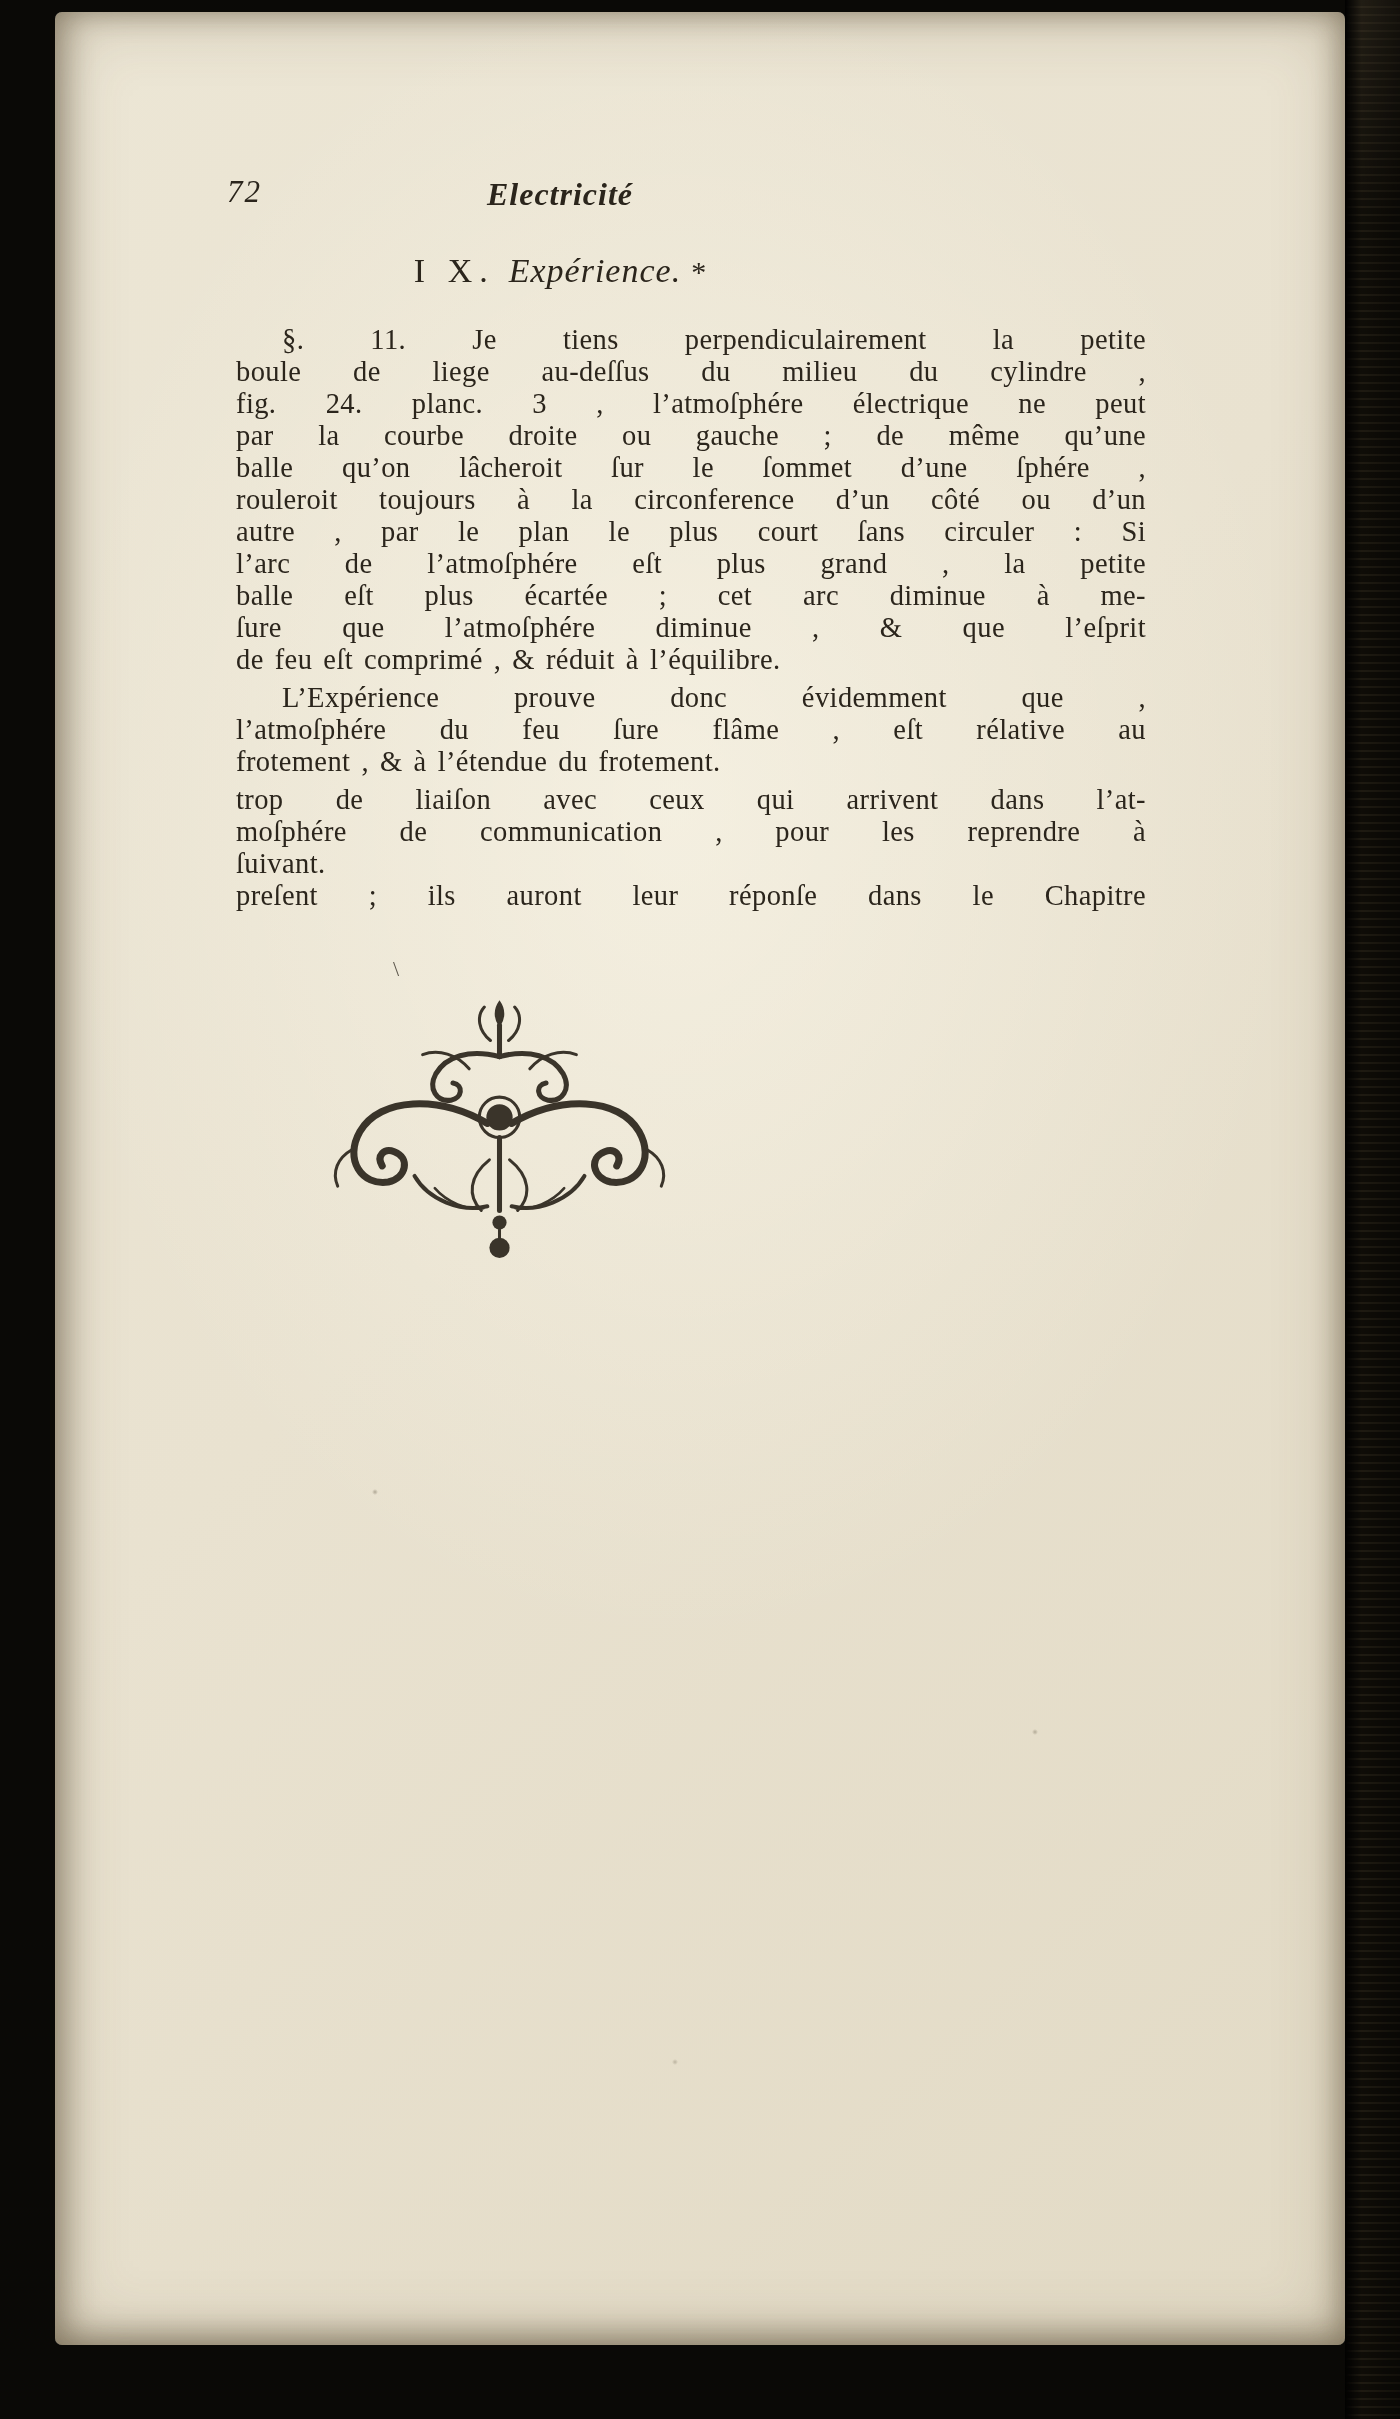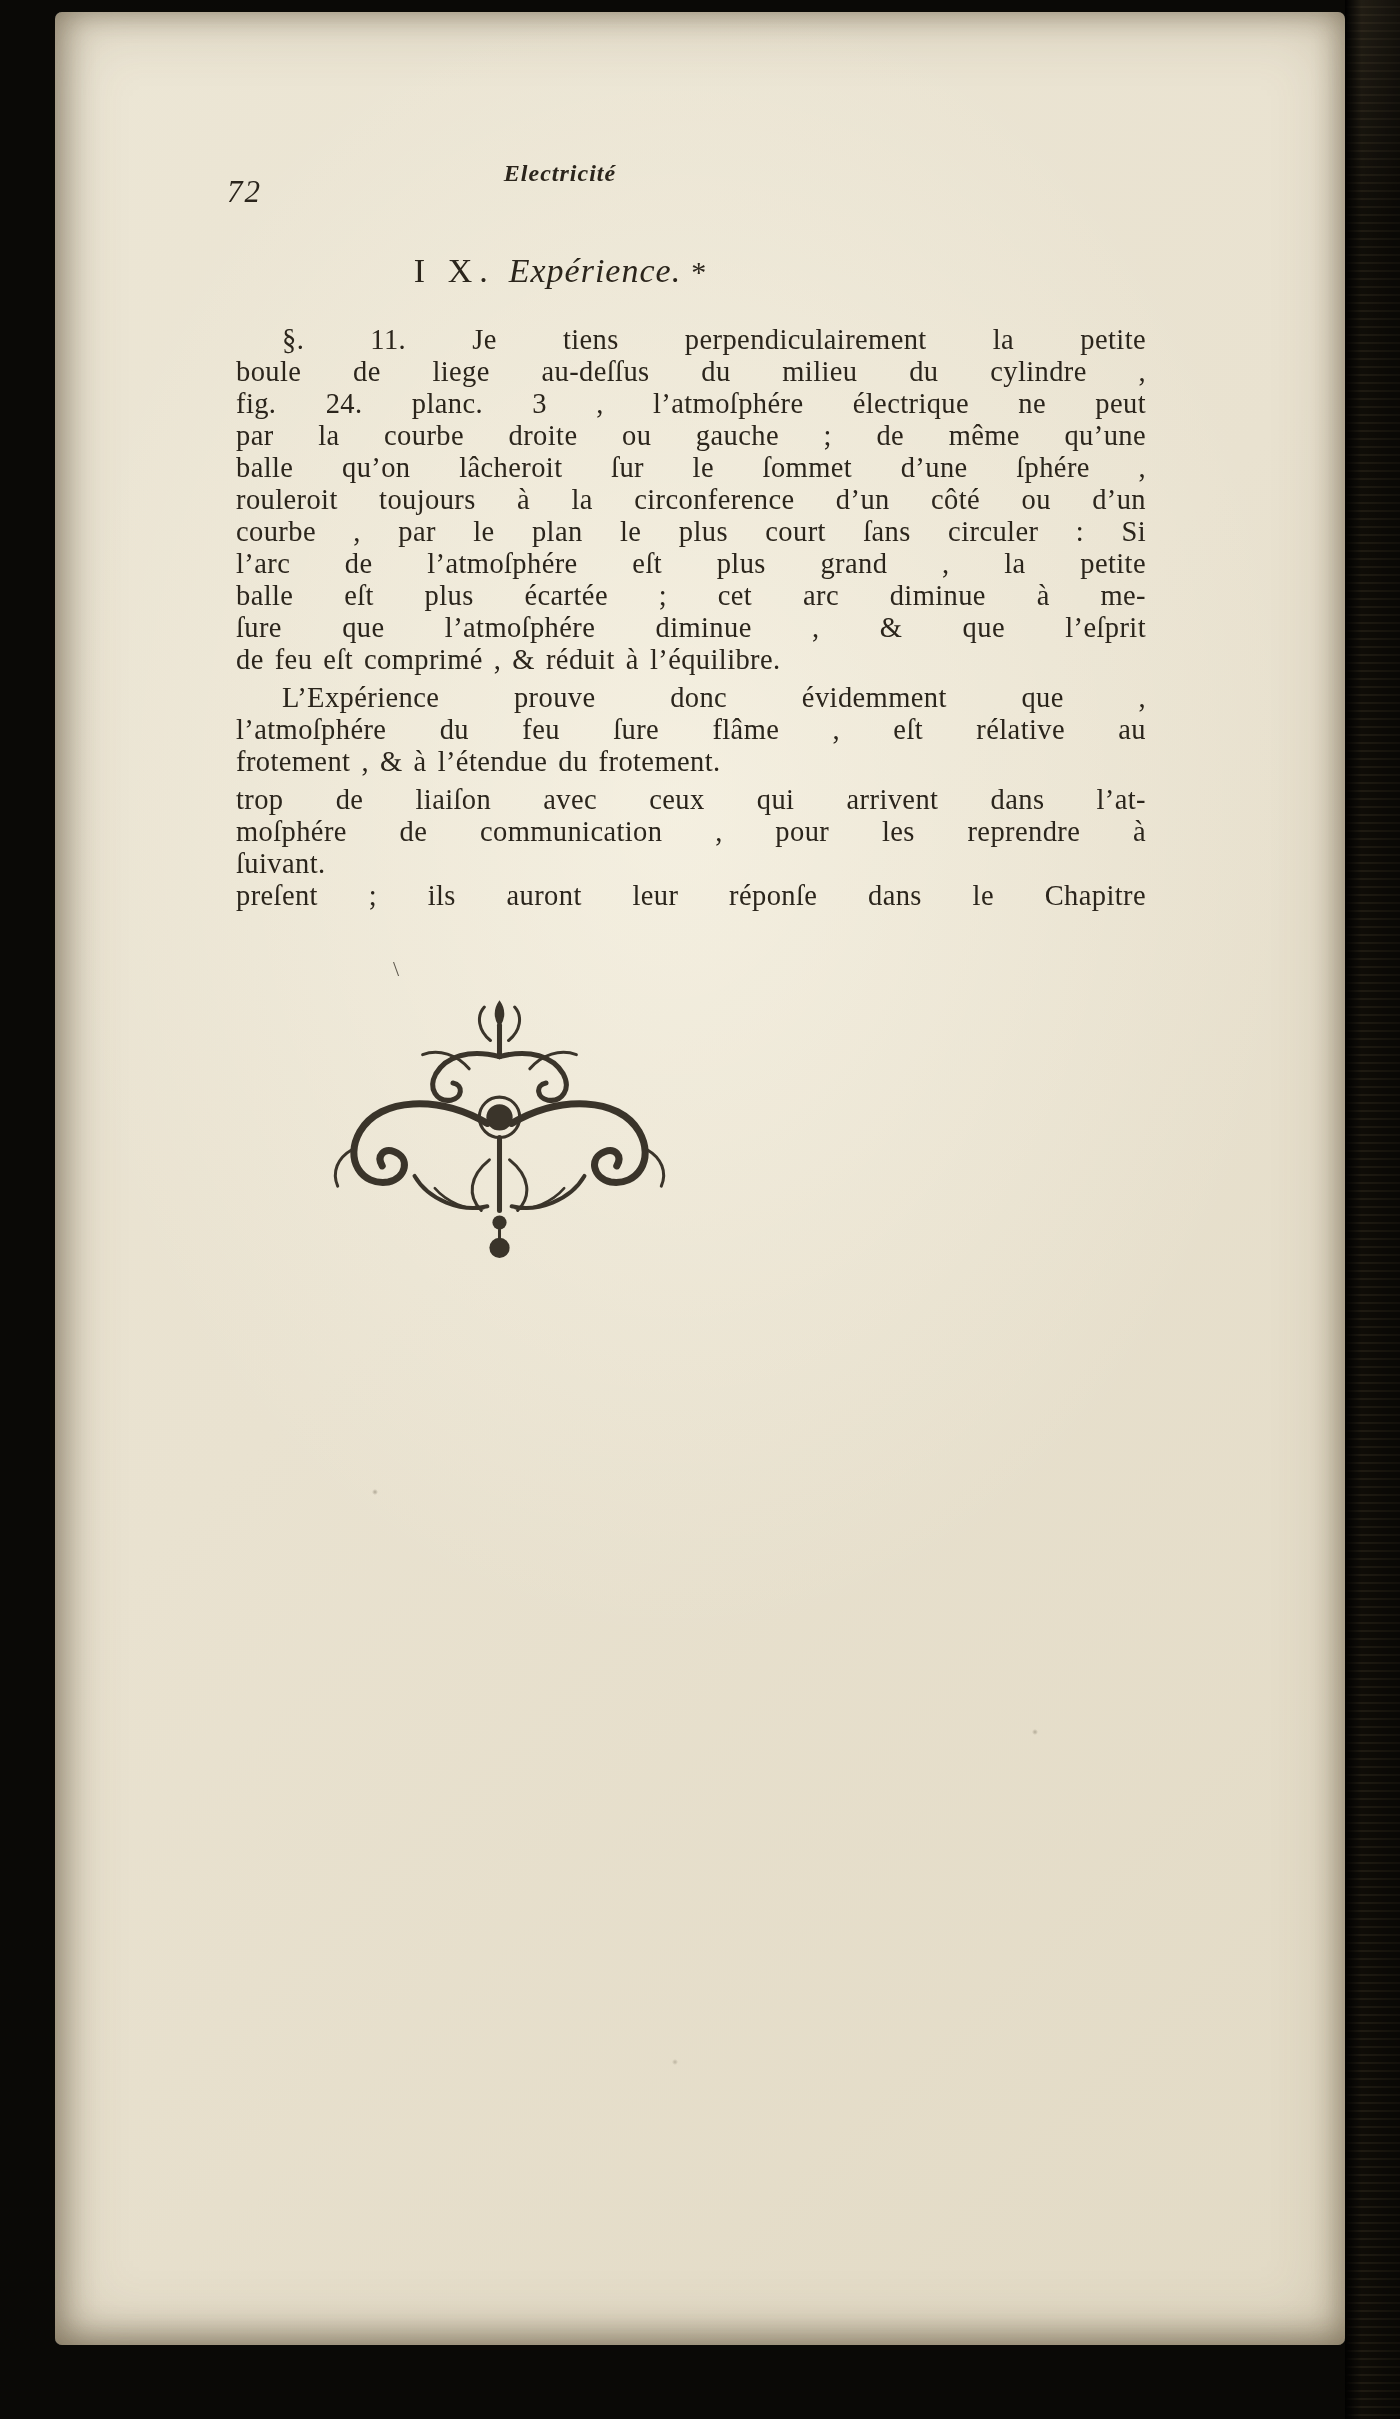--- a/index.html
+++ b/index.html
@@ -42,23 +42,23 @@
       inset 14px 0 30px rgba(60,48,28,.25),
       inset -10px 0 24px rgba(60,48,28,.18),
       inset 0 -14px 30px rgba(60,48,28,.22);
     color:var(--ink);
   }
   .folio{
     position:absolute;left:172px;top:162px;
     font-size:31px;font-style:italic;letter-spacing:2px;
   }
   .running-header{
-    position:absolute;left:175px;top:148px;width:660px;
+    position:absolute;left:175px;top:164px;width:660px;
     text-align:center;
-    font-size:24px;font-style:italic;font-weight:600;letter-spacing:1px;
+    font-size:32px;font-style:italic;font-weight:600;letter-spacing:1px;
   }
   .heading{
     position:absolute;left:175px;top:240px;width:660px;
     text-align:center;font-size:34px;
   }
   .heading-numeral{letter-spacing:7px;margin-right:14px;}
   .heading-title{font-style:italic;letter-spacing:1px;}
   .heading-star{margin-left:10px;font-size:30px;}
   .body-text{
     position:absolute;left:175px;top:306px;width:922px;
@@ -99,21 +99,21 @@
     </div>
 
     <div class="body-text">
       <p class="para">
         <span class="line indent">§. 11. Je tiens perpendiculairement la petite</span>
         <span class="line">boule de liege au-deſſus du milieu du cylindre ,</span>
         <span class="line">fig. 24. planc. 3 , l’atmoſphére électrique ne peut</span>
         <span class="line">par la courbe droite ou gauche ; de même qu’une</span>
         <span class="line">balle qu’on lâcheroit ſur le ſommet d’une ſphére ,</span>
         <span class="line">rouleroit toujours à la circonference d’un côté ou d’un</span>
-        <span class="line">courbe , par le plan le plus court ſans circuler : Si</span>
+        <span class="line">autre , par le plan le plus court ſans circuler : Si</span>
         <span class="line">l’arc de l’atmoſphére eſt plus grand , la petite</span>
         <span class="line">balle eſt plus écartée ; cet arc diminue à me-</span>
         <span class="line">ſure que l’atmoſphére diminue , &amp; que l’eſprit</span>
         <span class="line last">de feu eſt comprimé , &amp; réduit à l’équilibre.</span>
       </p>
       <p class="para">
         <span class="line indent">L’Expérience prouve donc évidemment que ,</span>
         <span class="line">l’atmoſphére du feu ſure flâme , eſt rélative au</span>
         <span class="line last">frotement , &amp; à l’étendue du frotement.</span>
       </p>

